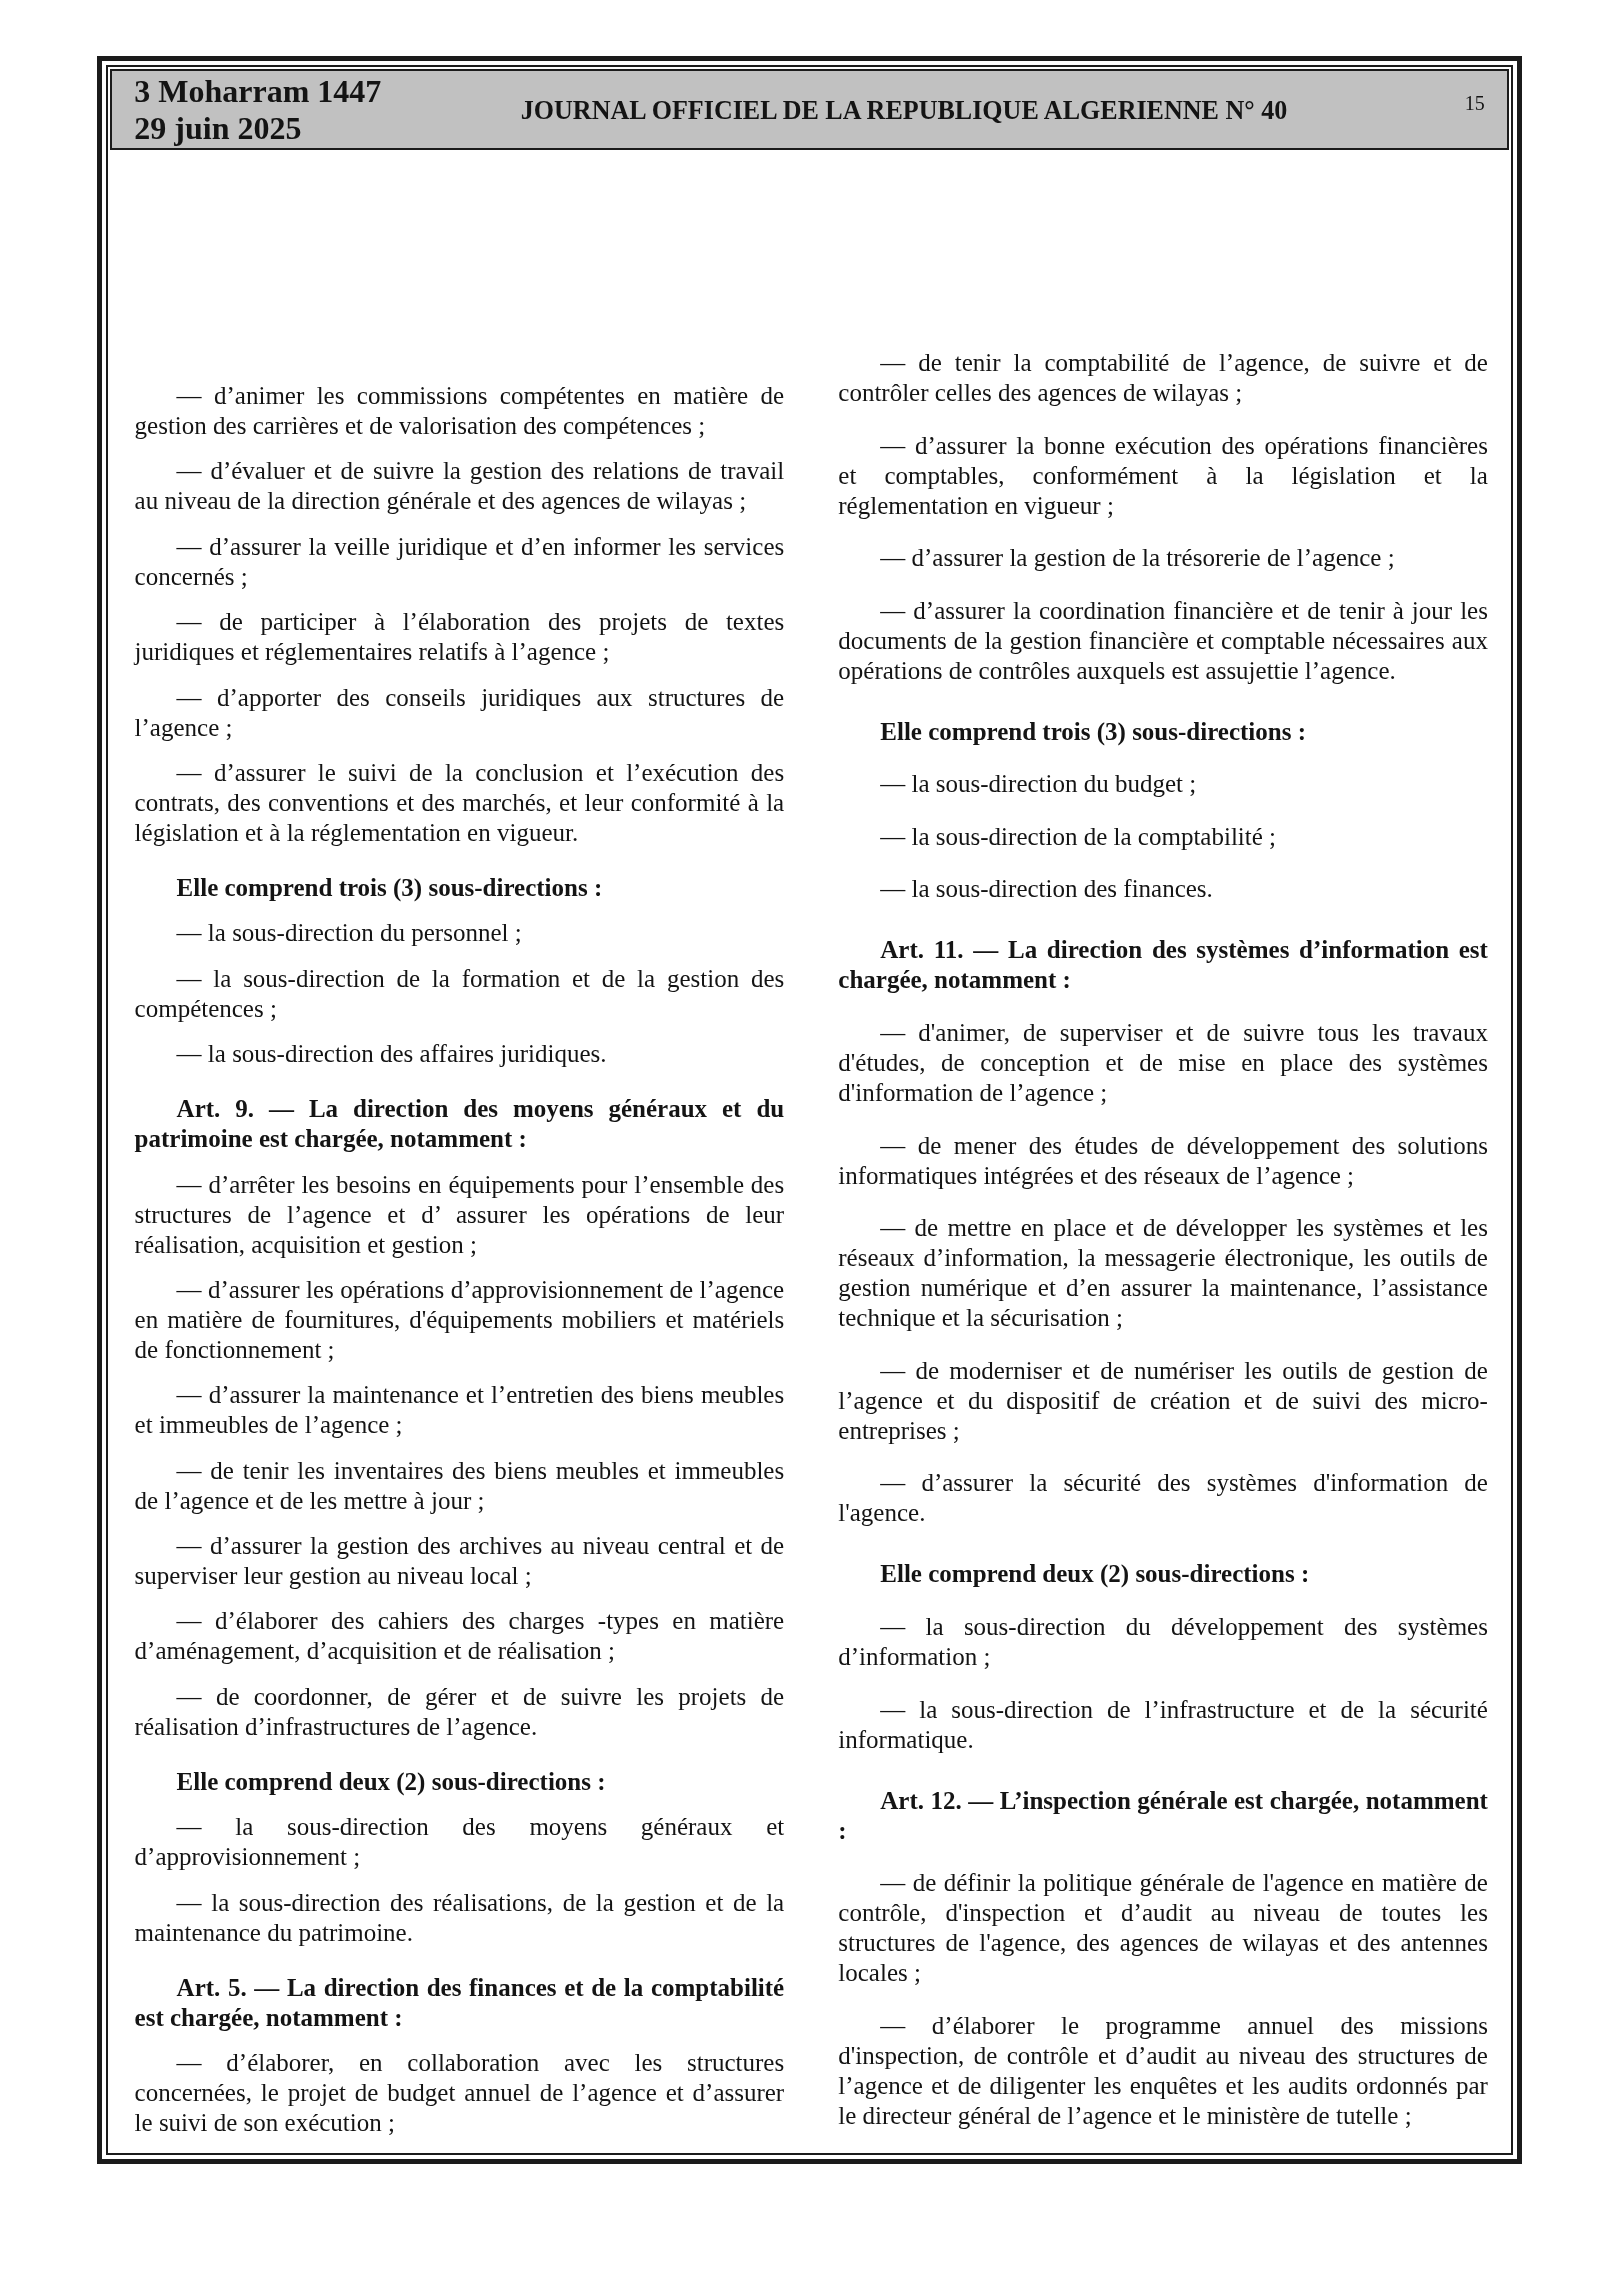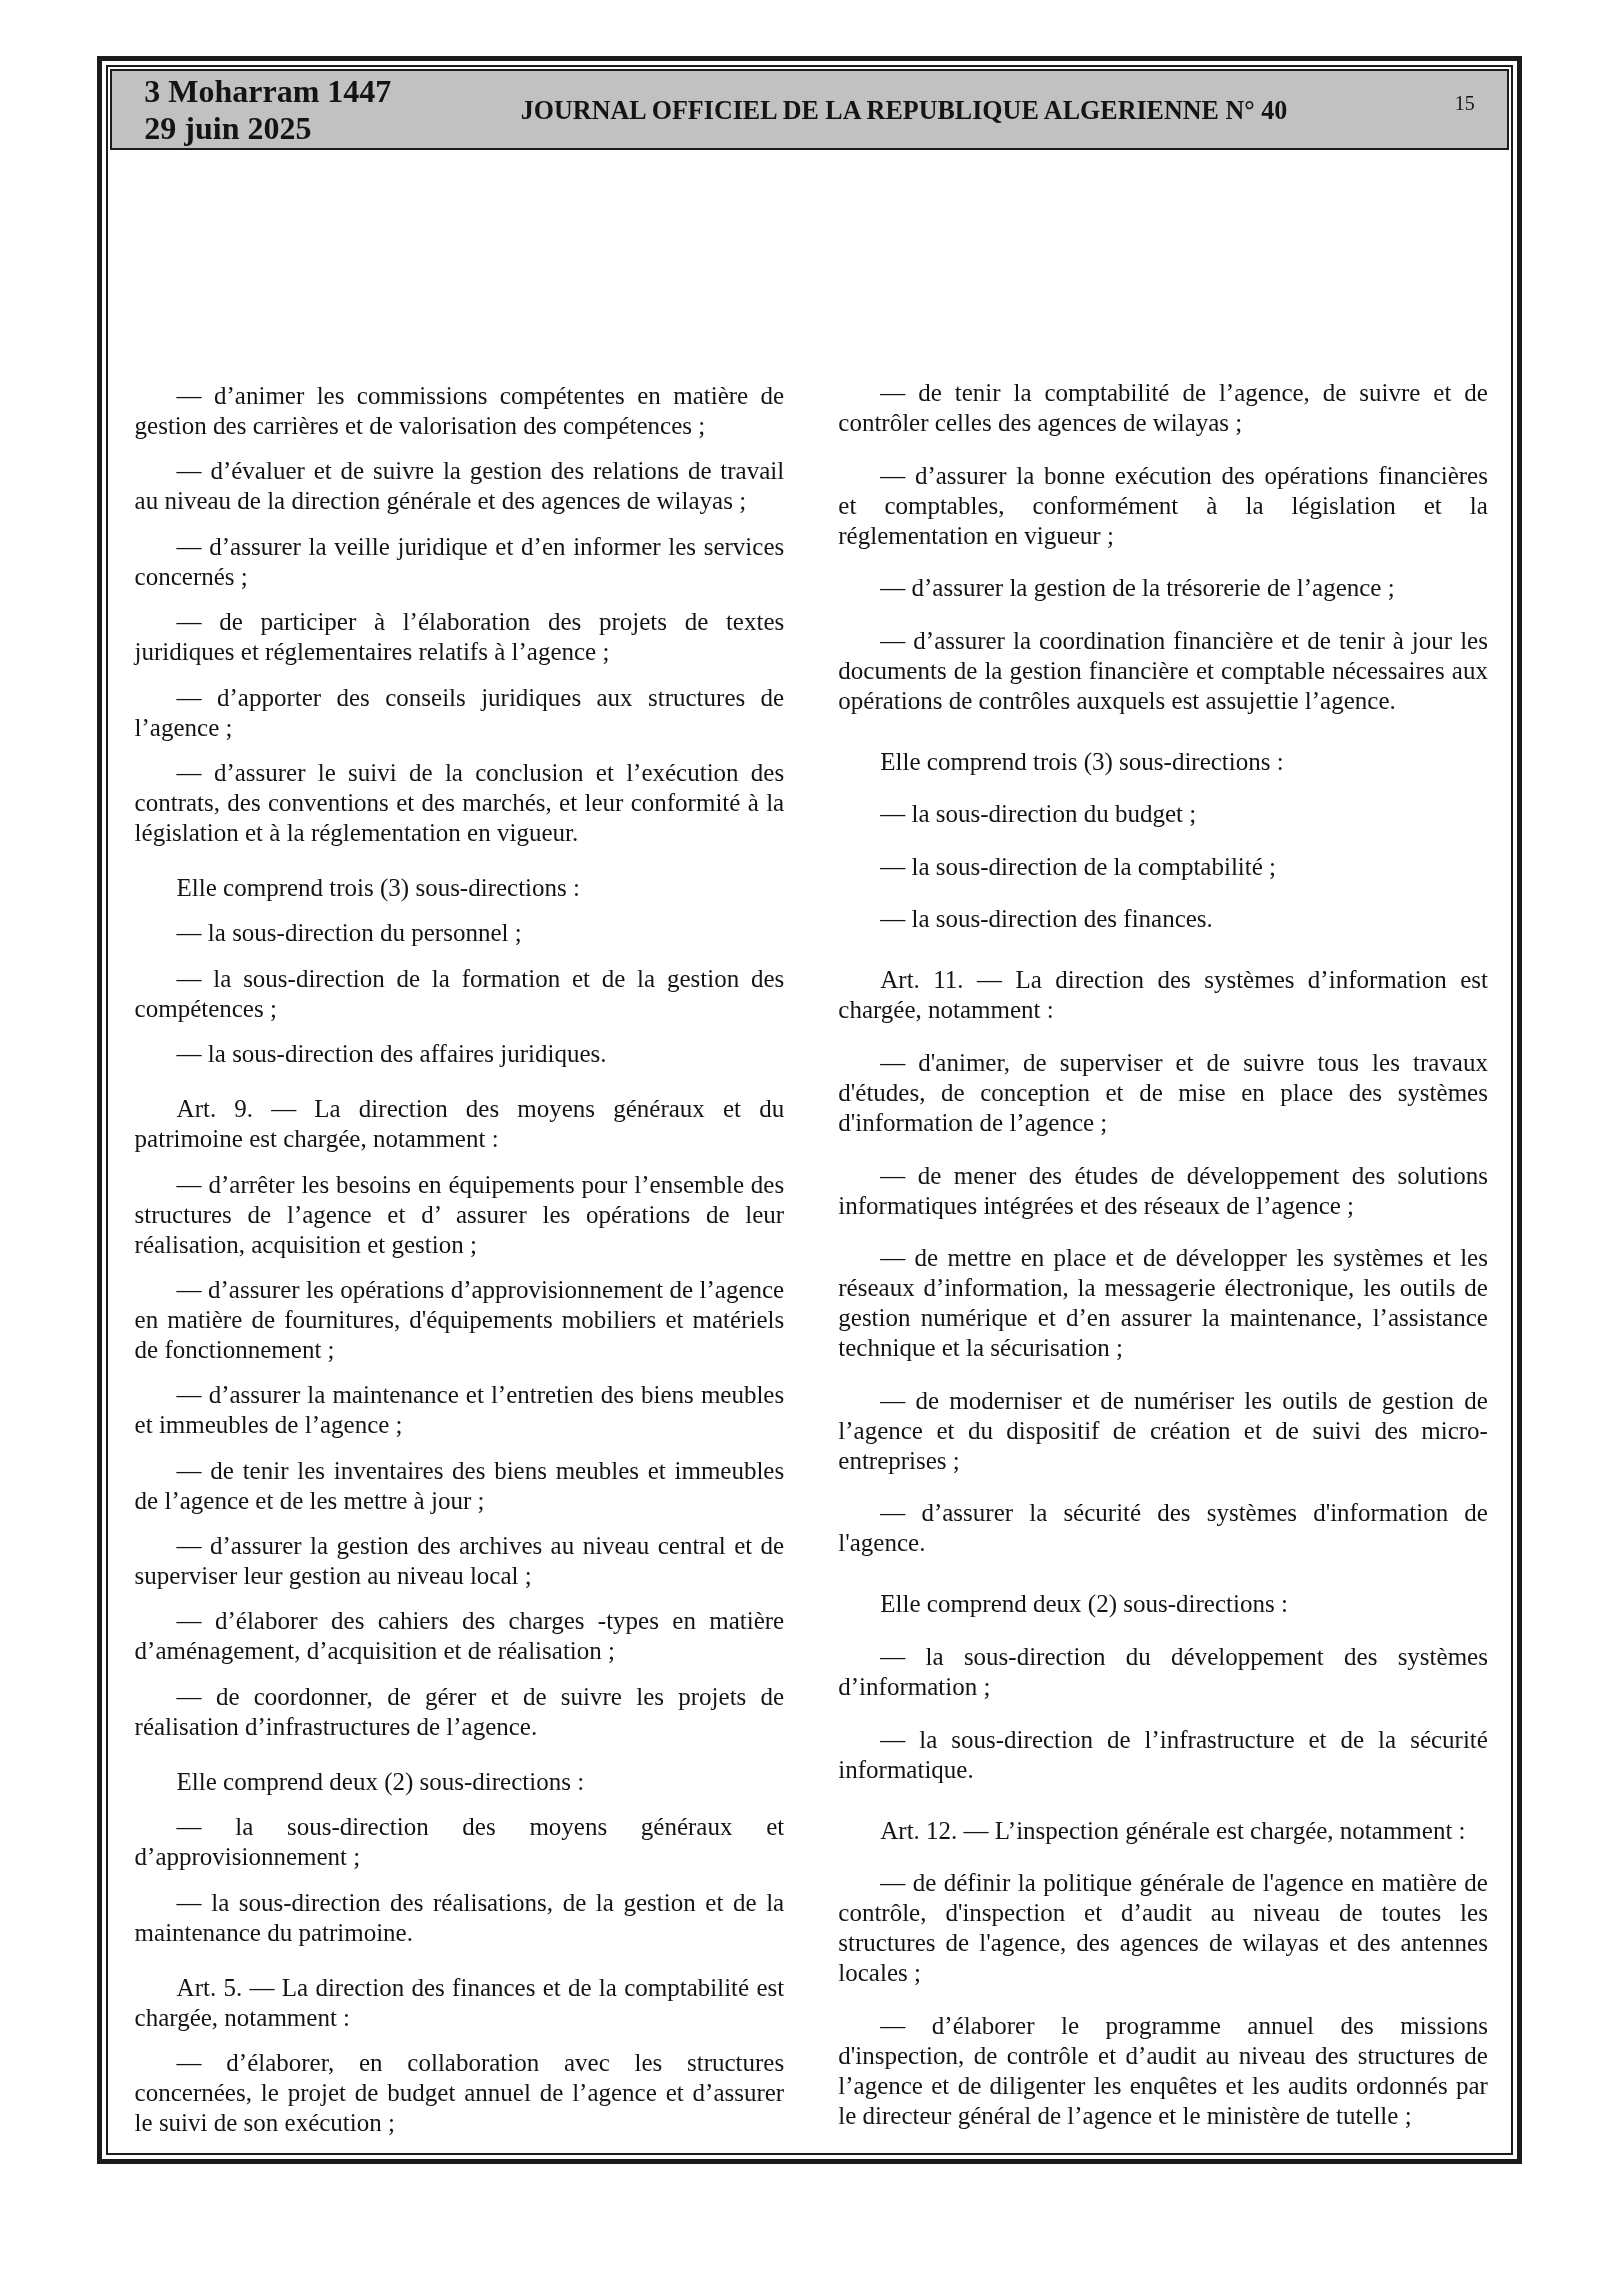--- a/index.html
+++ b/index.html
@@ -24,21 +24,21 @@
     border:2.7px solid var(--frame);
     display:flex;flex-direction:column;
   }
   .header-band{
     box-sizing:border-box;
     margin:2.7px 2.7px 0 2.7px;height:81px;flex:0 0 81px;
     border:2.7px solid var(--frame);
     background:var(--header-background);
     position:relative;
     display:flex;align-items:center;justify-content:space-between;
-    padding:0 32px;
+    padding:0 22px;
   }
   .band-dates{
     font-weight:bold;font-size:32px;line-height:37px;white-space:nowrap;
   }
   .band-title{
     position:absolute;left:calc(50% + 94px);top:50%;
     transform:translate(-50%,-50%) scaleX(0.93);
     font-weight:bold;font-size:28px;white-space:nowrap;letter-spacing:0px;
   }
   .band-page{
@@ -52,21 +52,21 @@
     padding:40px 23.5px 0 27px;
     text-align:justify;
     font-size:25px;line-height:30px;
   }
   .divider{
     flex:0 0 3.6px;background:var(--frame);margin-top:47px;
   }
   .para{
     margin:0 0 15.4px 0;text-indent:42px;
   }
-  .para.intro,.para.article{margin-top:25px;}
+  .para.intro,.para.article{margin-top:25px;font-weight:bold;}
   .col-right .para{margin-bottom:22.6px;}
   .col-right .para.intro,.col-right .para.article{margin-top:31px;}
 </style>
 </head>
 <body>
 
 <div class="page-frame">
   <div class="inner-frame">
 
     <div class="header-band">

